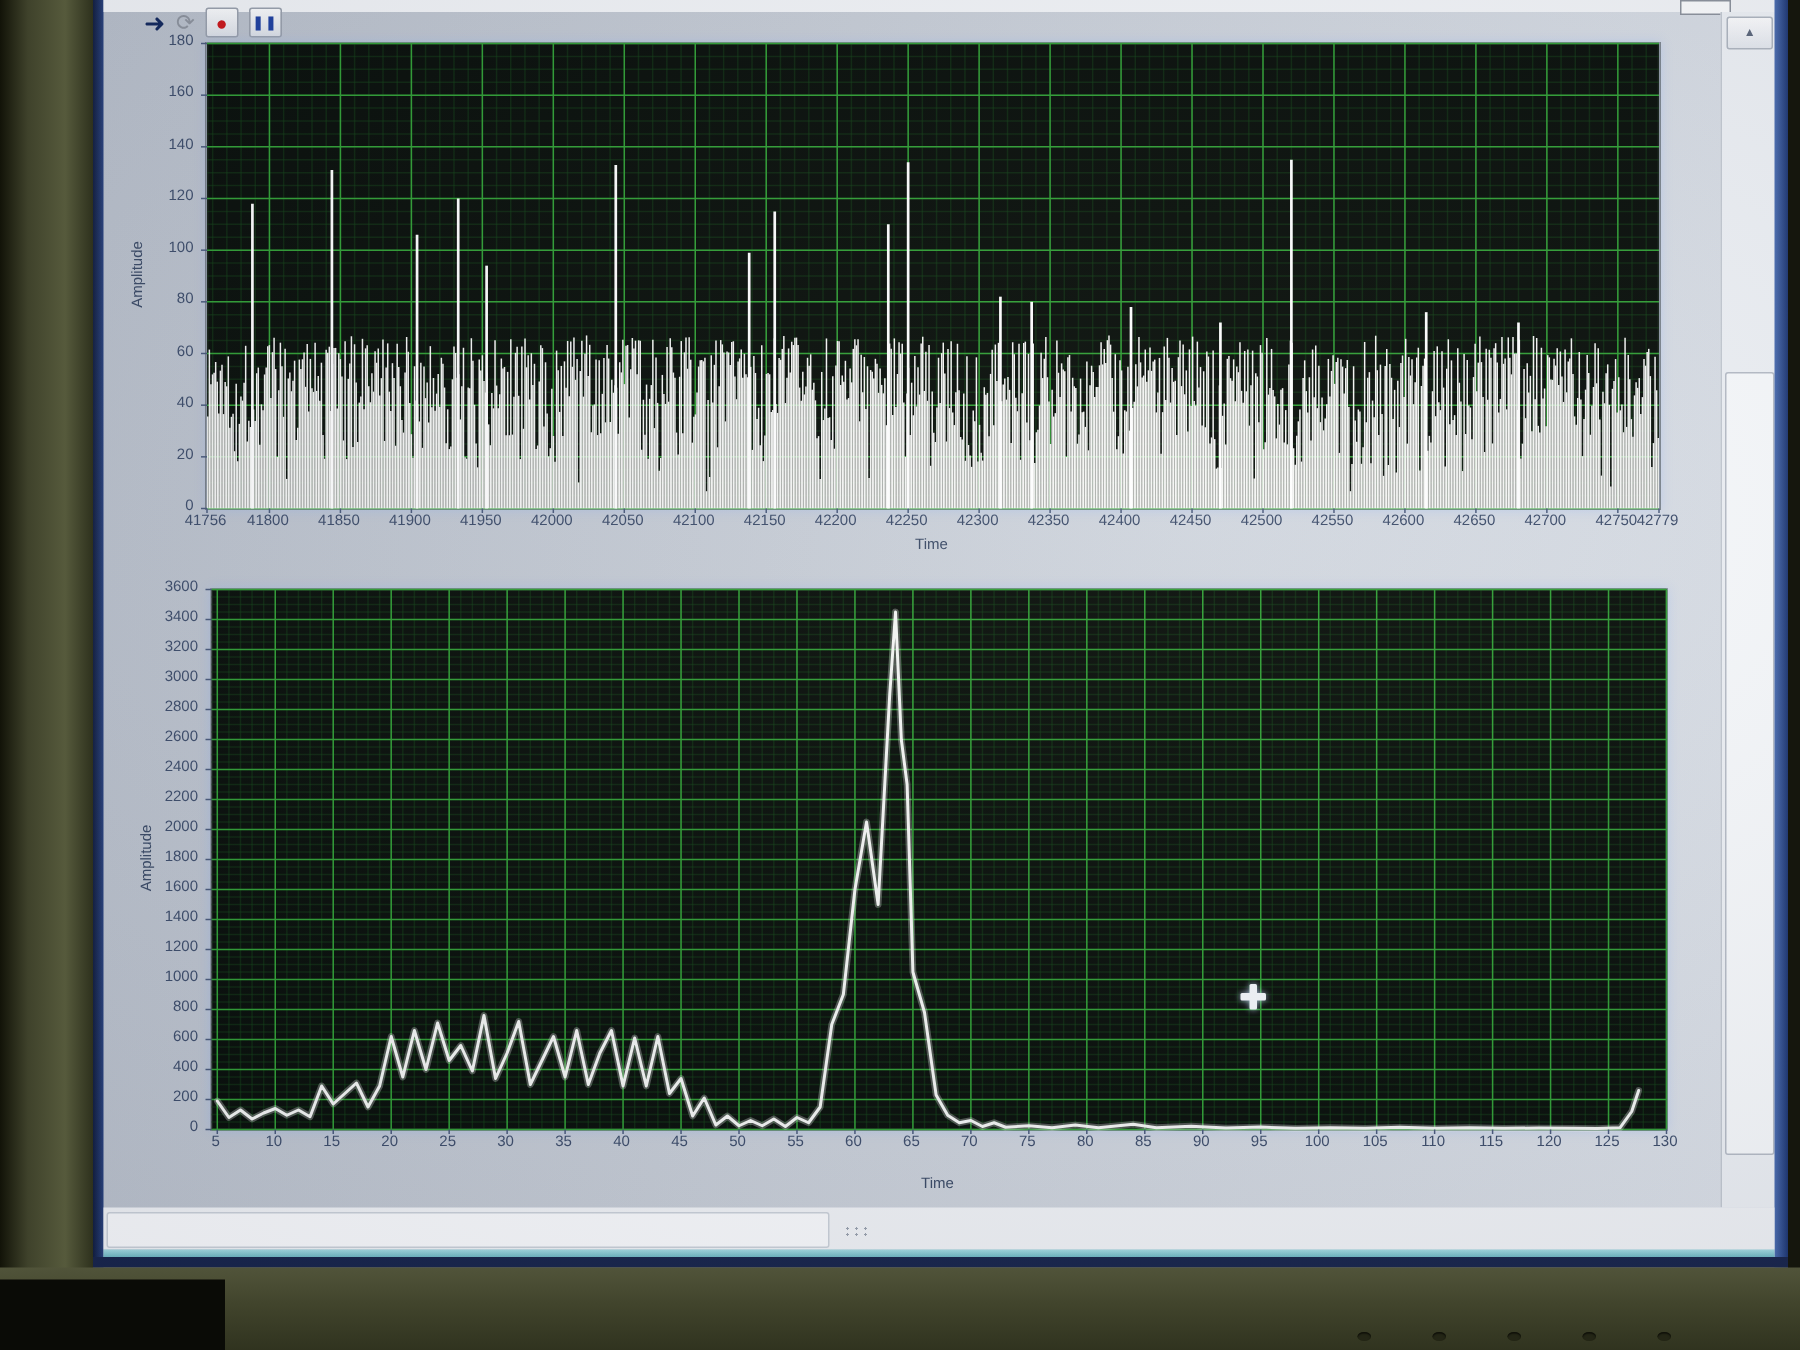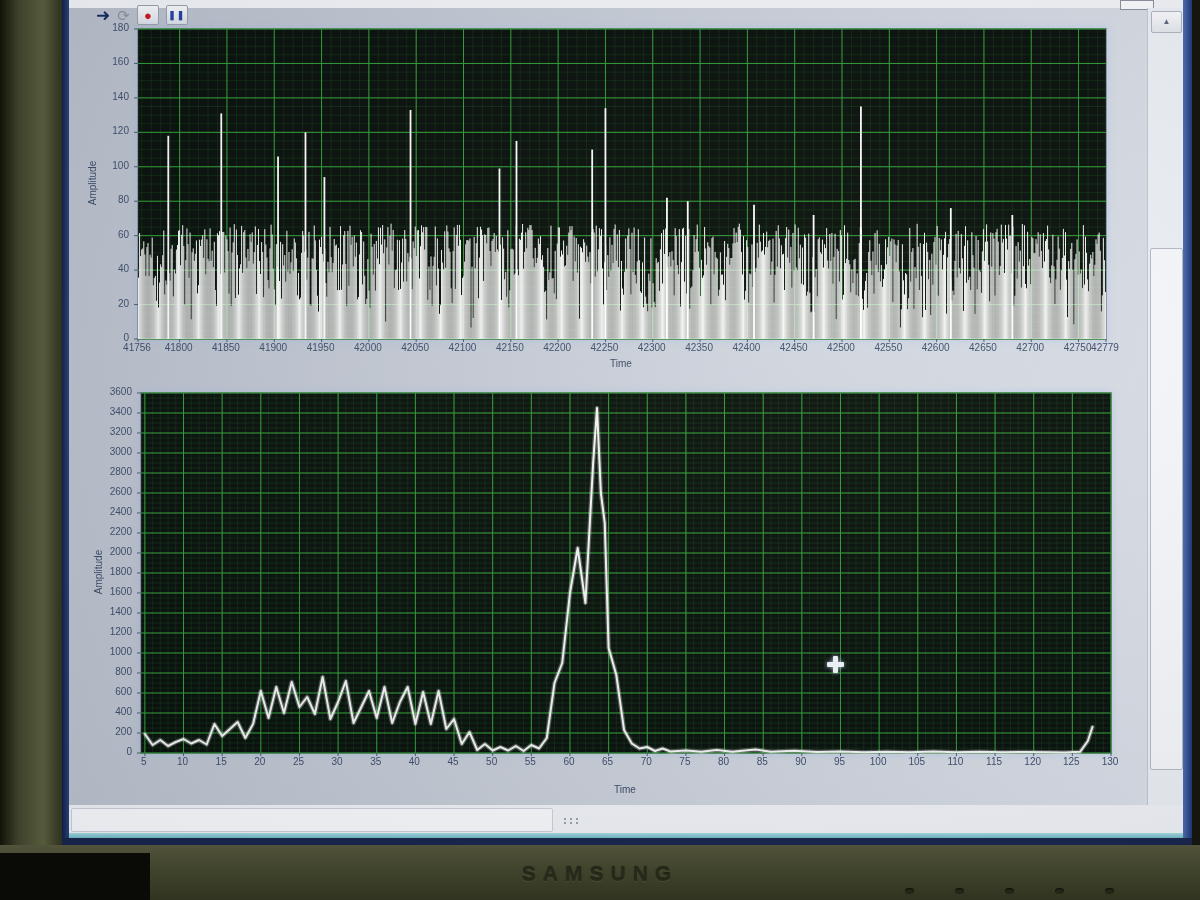--- a/index.html
+++ b/index.html
@@ -1626,19 +1626,18 @@
     <div class="grip"></div>
     <div class="teal-line"></div>
     <div class="navy-bottom"></div>
 
     <div class="crosshair"></div>
   </div>
 
   <div class="bezel-right"></div>
   <div class="bezel-bottom"></div>
   <div class="bezel-corner"></div>
-  <div class="brand">SAMSUNG</div>
   <div class="bezel-btn" style="left:905px"></div>
   <div class="bezel-btn" style="left:955px"></div>
   <div class="bezel-btn" style="left:1005px"></div>
   <div class="bezel-btn" style="left:1055px"></div>
   <div class="bezel-btn" style="left:1105px"></div>
 </div>
 
 </body></html>

